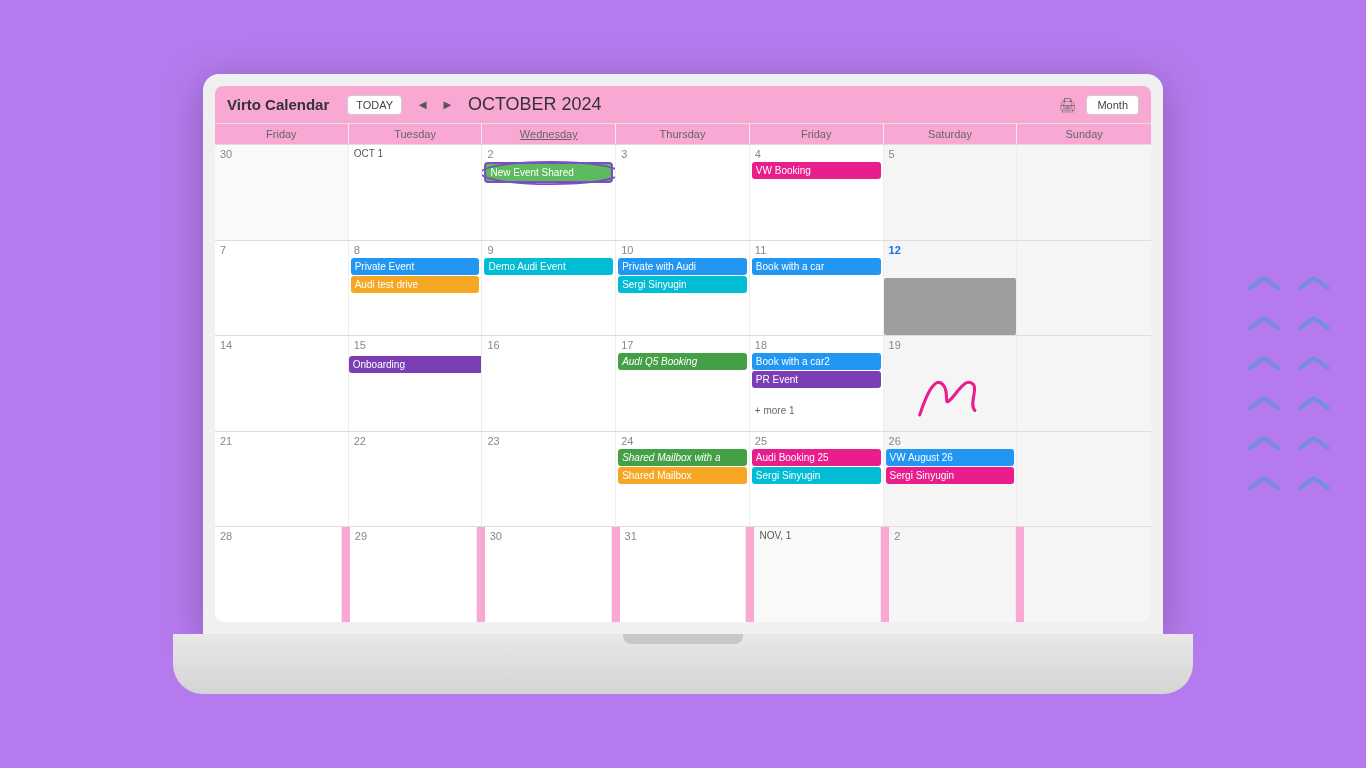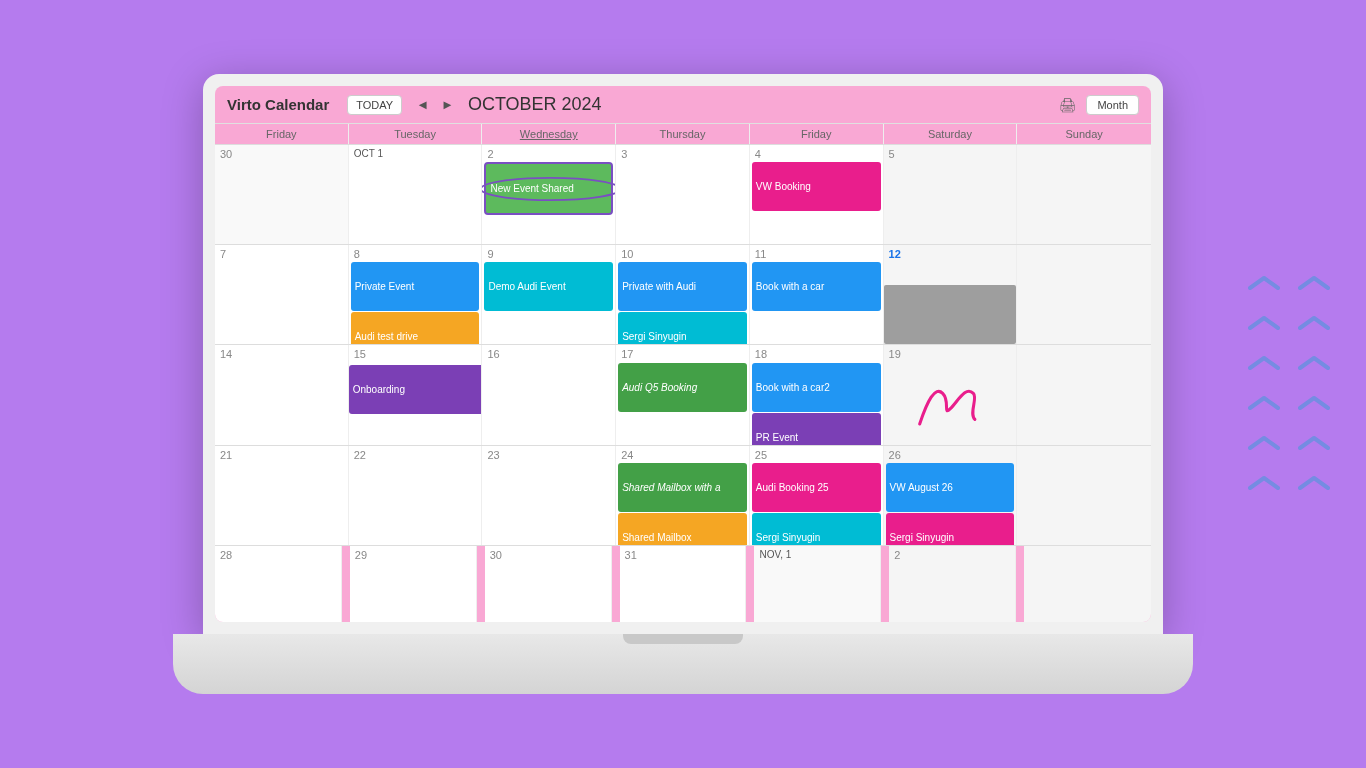--- a/index.html
+++ b/index.html
@@ -192,21 +192,21 @@
     .day-num {
       font-size: 11px;
       color: #888;
       padding: 1px 3px;
       line-height: 1.2;
     }
 
     
     .event {
       border-radius: 3px;
-      padding: 17px 4px;
+      padding: 1px 4px;
       font-size: 10px;
       color: white;
       margin-bottom: 1px;
       overflow: hidden;
       white-space: nowrap;
       text-overflow: ellipsis;
       cursor: pointer;
       line-height: 1.5;
     }
     .event.green { background: #4caf50; border: 2px solid transparent; }

